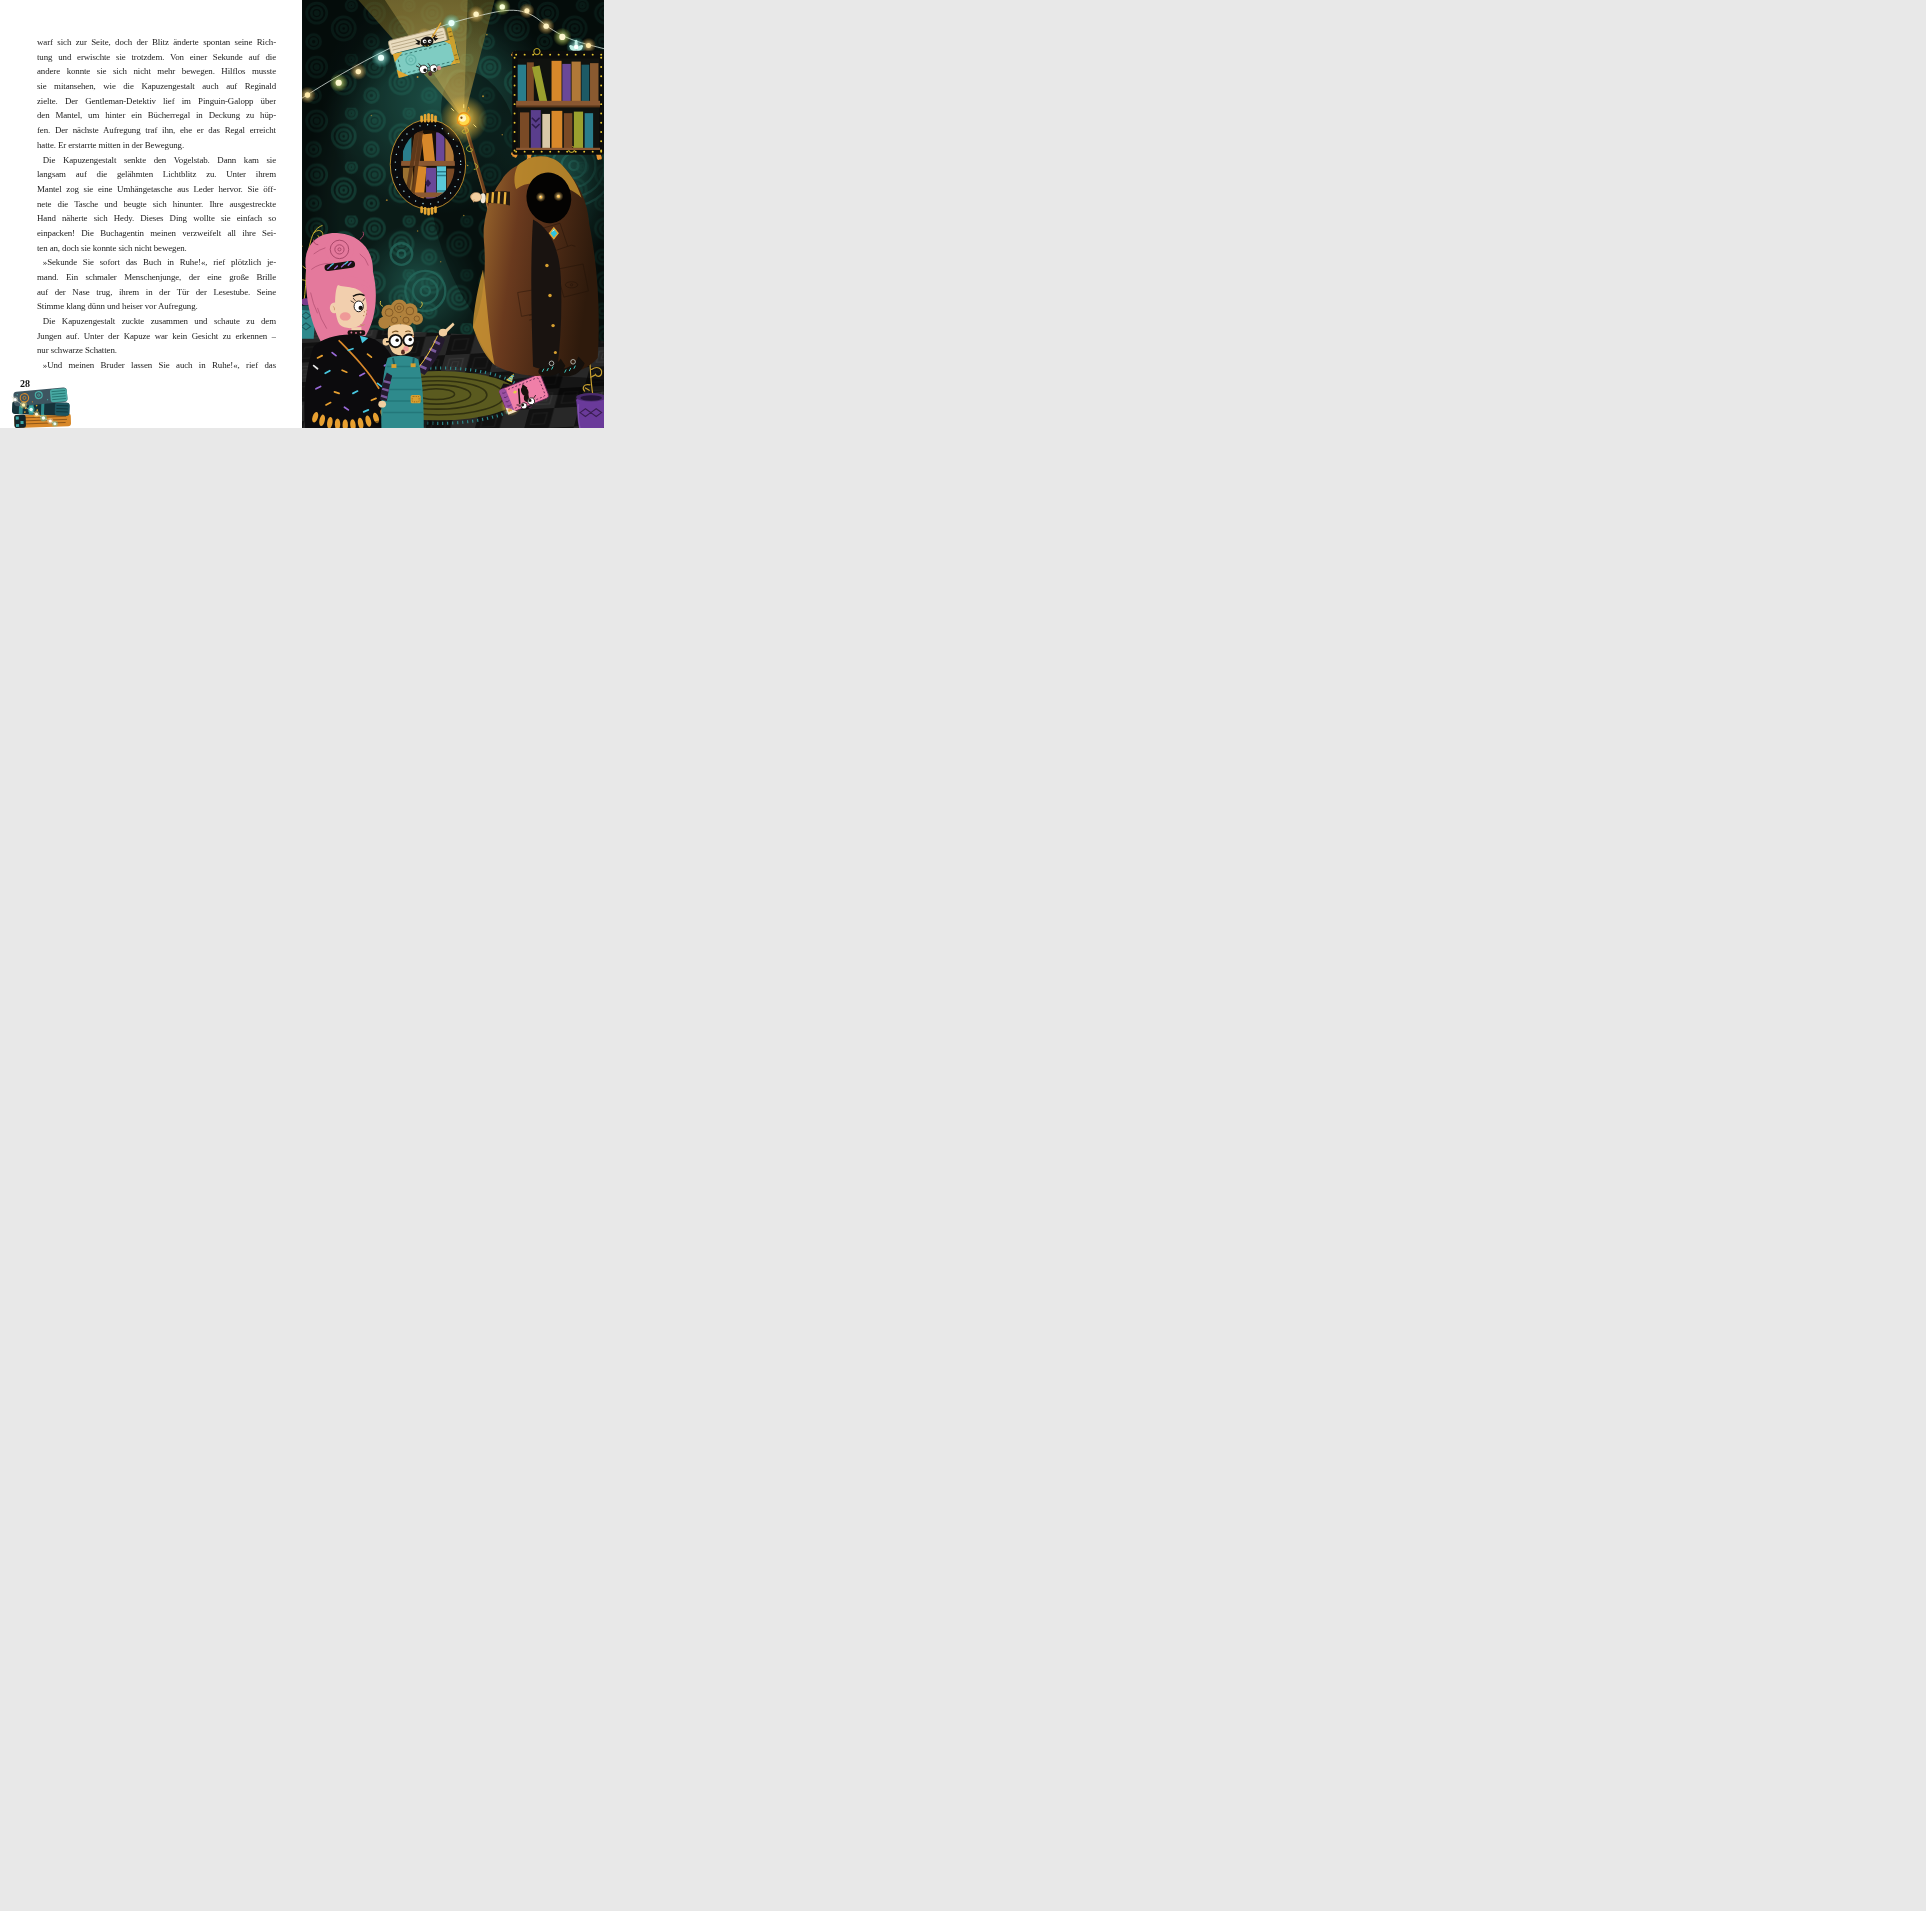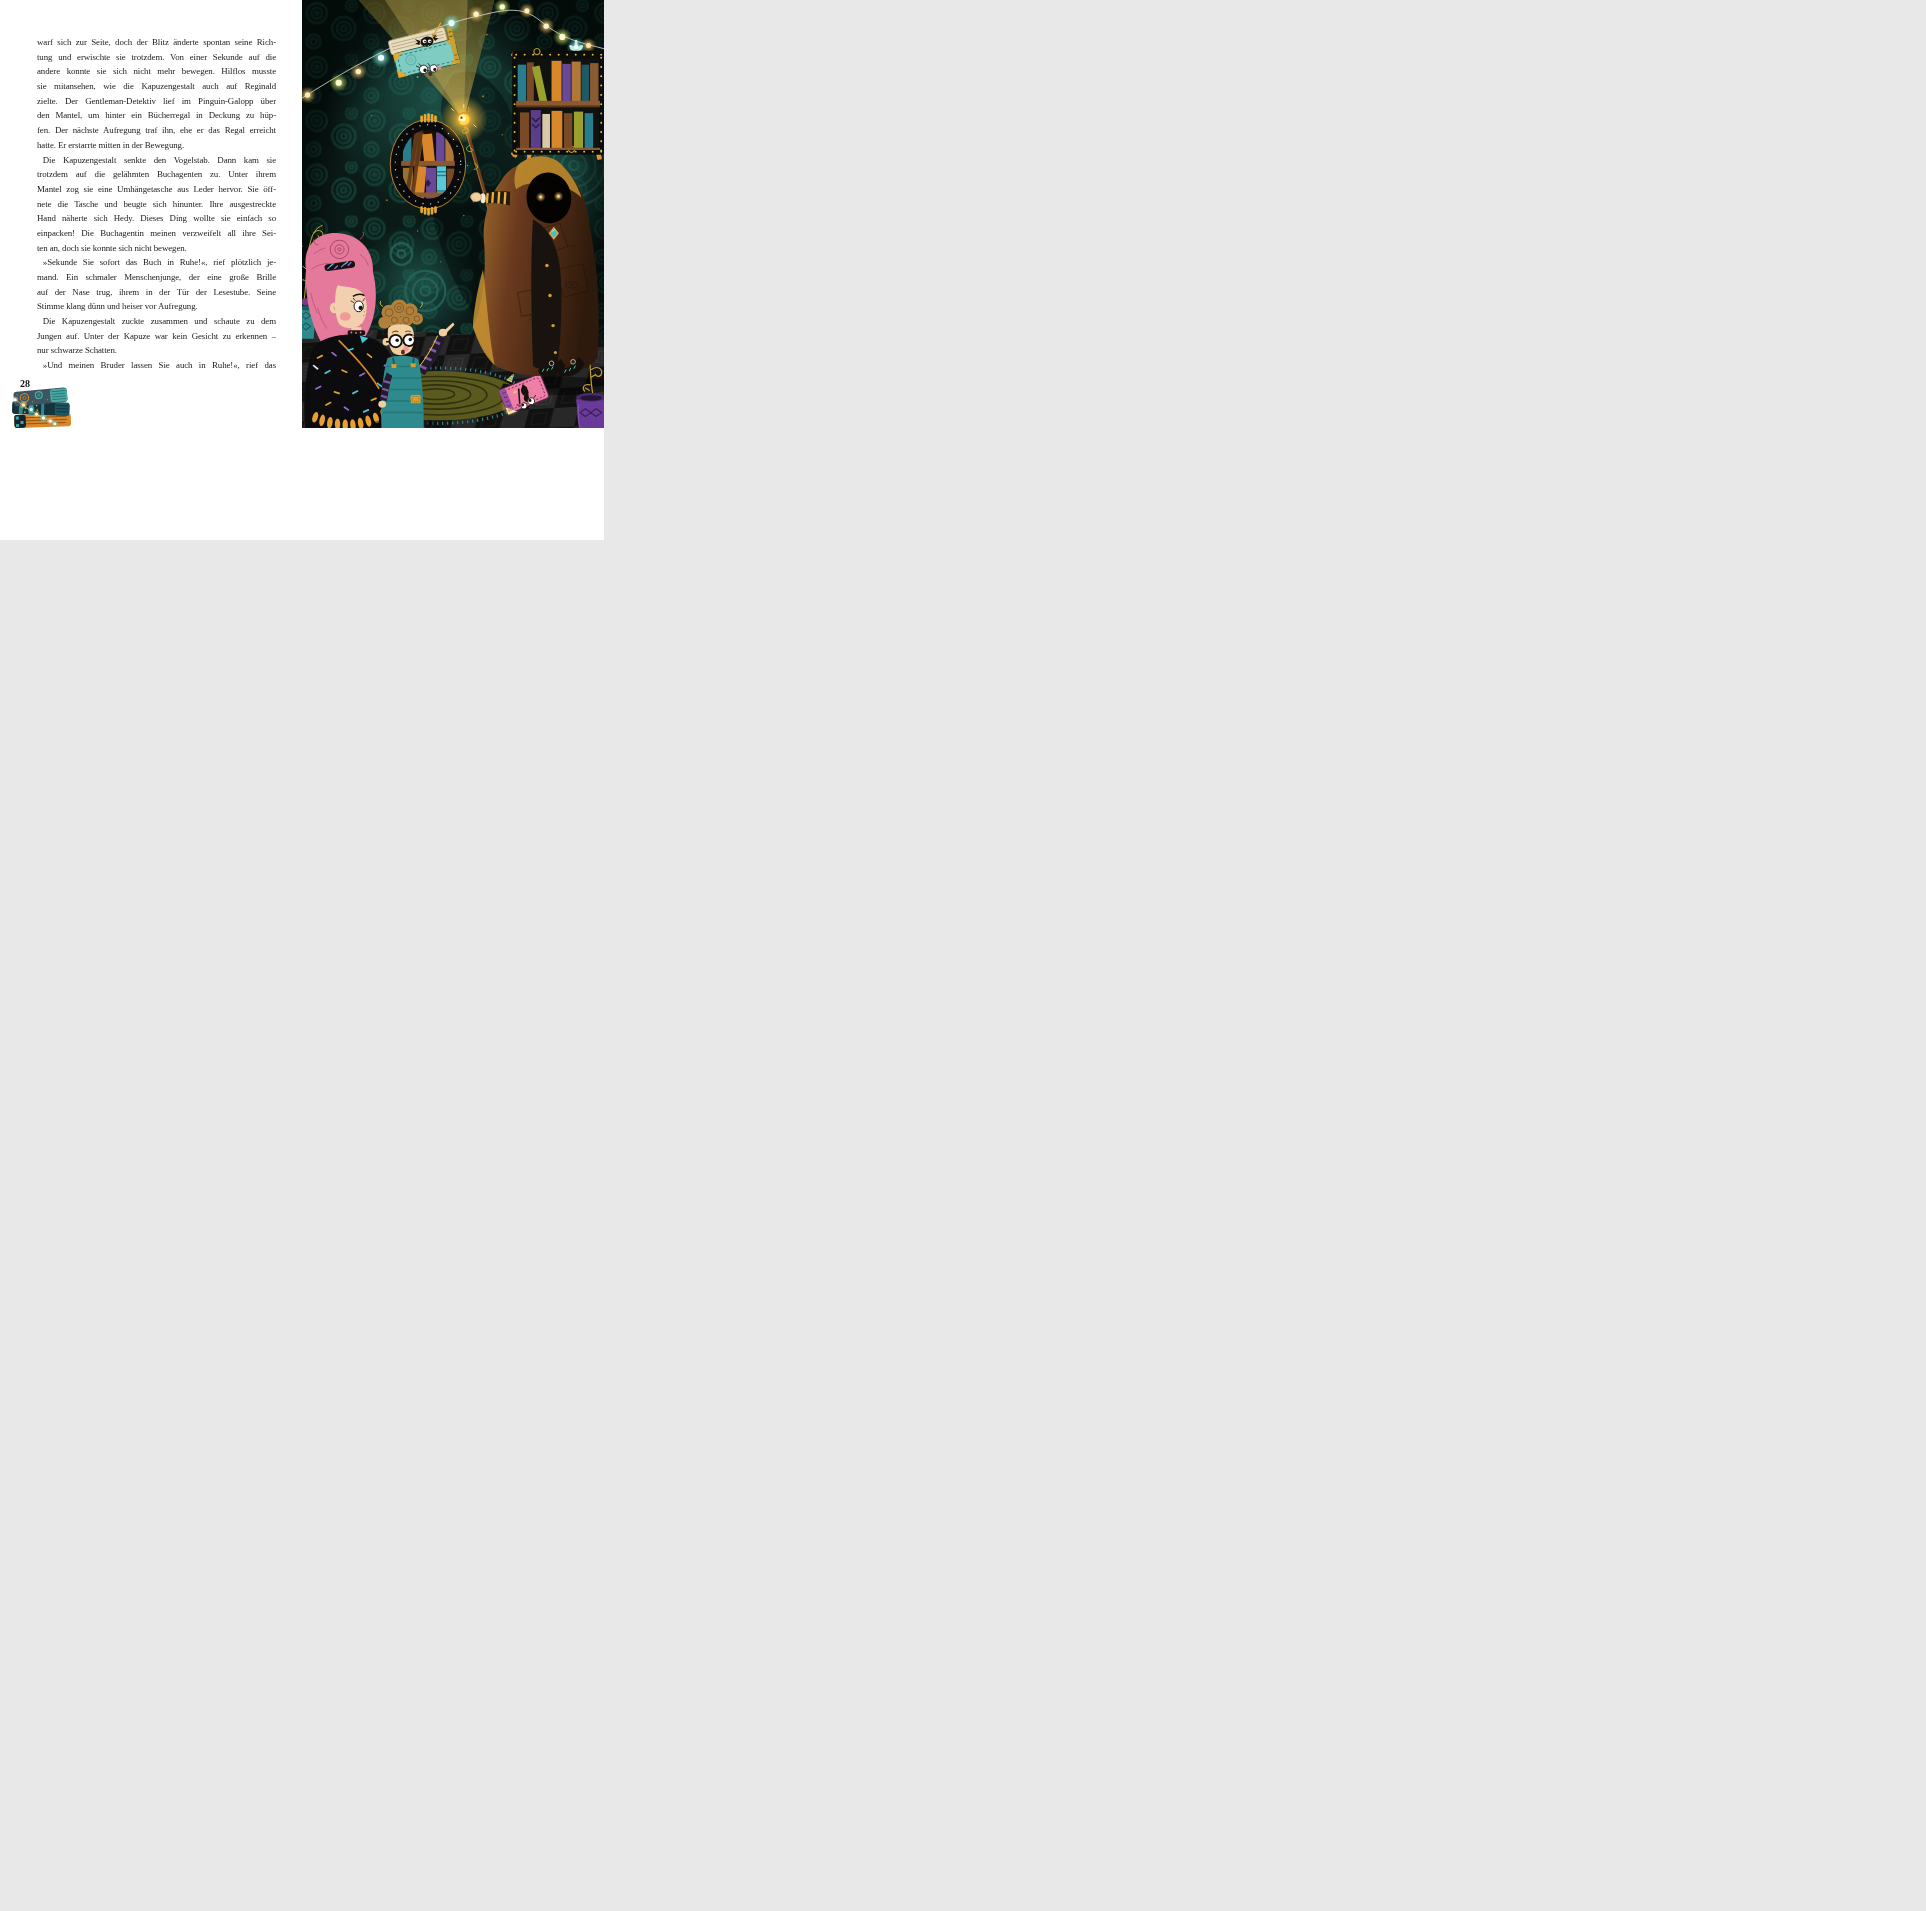--- a/index.html
+++ b/index.html
@@ -1,17 +1,17 @@
 <!DOCTYPE html>
 <html style="font-size:6.2px"><head>
 <meta charset="utf-8">
 <style>
   html,body{margin:0;padding:0;background:#e8e8e8;}
   .spread{
-    position:relative;width:604px;height:540px;background:#ffffff;
+    position:relative;width:604px;height:428px;background:#4d7c0f;
     overflow:hidden;font-family:"Liberation Serif","DejaVu Serif",serif;
   }
   
   .page-left{position:absolute;left:0;top:0;width:302px;height:428px;background:#ffffff;}
   .text-block{
     position:absolute;left:37px;top:35px;width:239px;color:#1c1c1c;
     font-size:8.9px;letter-spacing:-0.1px;line-height:14.7px;
   }
   .line{display:block;height:14.7px;overflow:hidden;text-align:justify;}
   .line.j::after{content:"";display:inline-block;width:100%;height:0;}
@@ -34,21 +34,21 @@
     <div class="text-block" id="text-block">
         <div class="line j">warf sich zur Seite, doch der Blitz änderte spontan seine Rich-</div>
         <div class="line j">tung und erwischte sie trotzdem. Von einer Sekunde auf die</div>
         <div class="line j">andere konnte sie sich nicht mehr bewegen. Hilflos musste</div>
         <div class="line j">sie mitansehen, wie die Kapuzengestalt auch auf Reginald</div>
         <div class="line j">zielte. Der Gentleman-Detektiv lief im Pinguin-Galopp über</div>
         <div class="line j">den Mantel, um hinter ein Bücherregal in Deckung zu hüp-</div>
         <div class="line j">fen. Der nächste Aufregung traf ihn, ehe er das Regal erreicht</div>
         <div class="line">hatte. Er erstarrte mitten in der Bewegung.</div>
         <div class="line j ind">Die Kapuzengestalt senkte den Vogelstab. Dann kam sie</div>
-        <div class="line j">trotzdem auf die gelähmten Buchagenten zu. Unter ihrem</div>
+        <div class="line j">langsam auf die gelähmten Lichtblitz zu. Unter ihrem</div>
         <div class="line j">Mantel zog sie eine Umhängetasche aus Leder hervor. Sie öff-</div>
         <div class="line j">nete die Tasche und beugte sich hinunter. Ihre ausgestreckte</div>
         <div class="line j">Hand näherte sich Hedy. Dieses Ding wollte sie einfach so</div>
         <div class="line j">einpacken! Die Buchagentin meinen verzweifelt all ihre Sei-</div>
         <div class="line">ten an, doch sie konnte sich nicht bewegen.</div>
         <div class="line j ind">»Sekunde Sie sofort das Buch in Ruhe!«, rief plötzlich je-</div>
         <div class="line j">mand. Ein schmaler Menschenjunge, der eine große Brille</div>
         <div class="line j">auf der Nase trug, ihrem in der Tür der Lesestube. Seine</div>
         <div class="line">Stimme klang dünn und heiser vor Aufregung.</div>
         <div class="line j ind">Die Kapuzengestalt zuckte zusammen und schaute zu dem</div>

